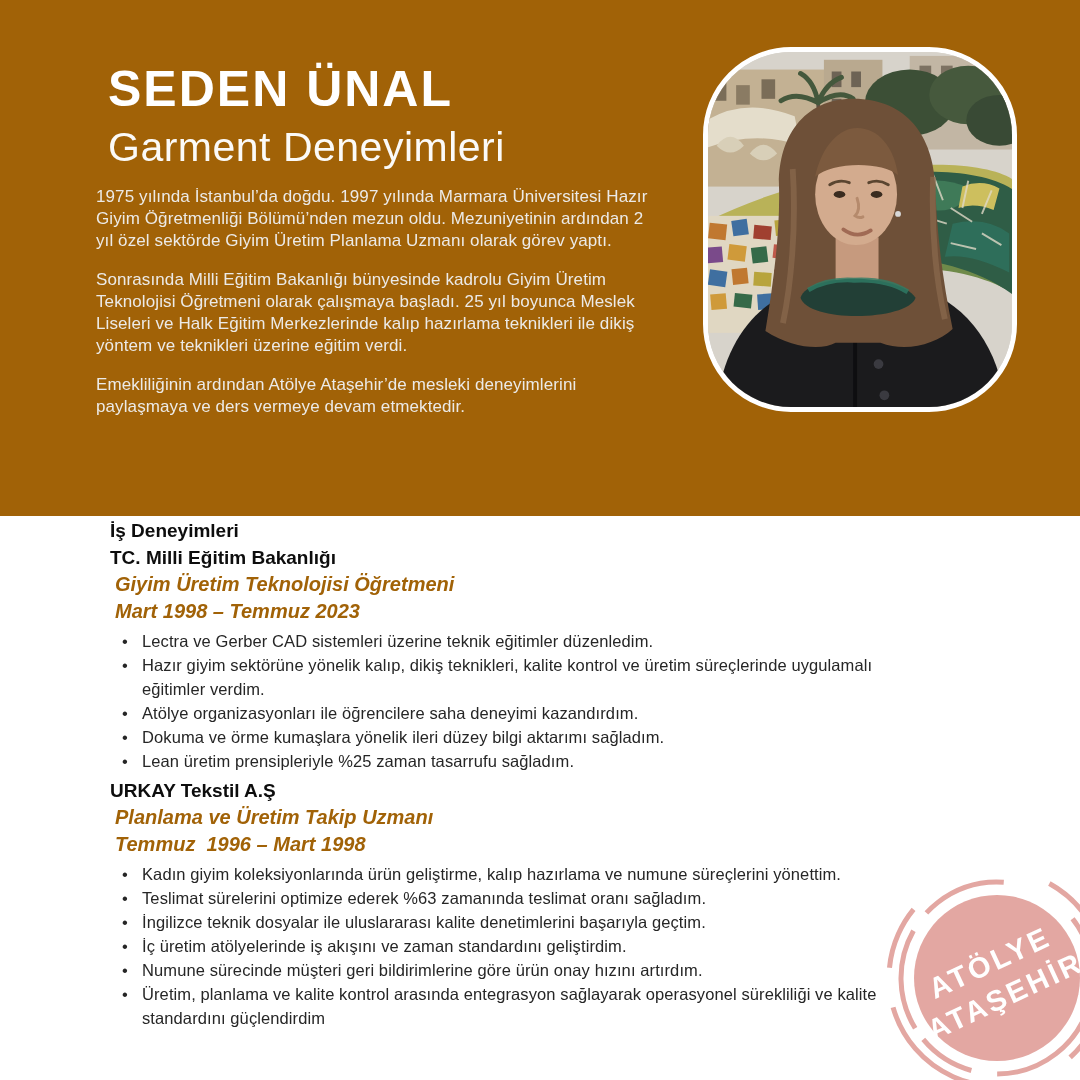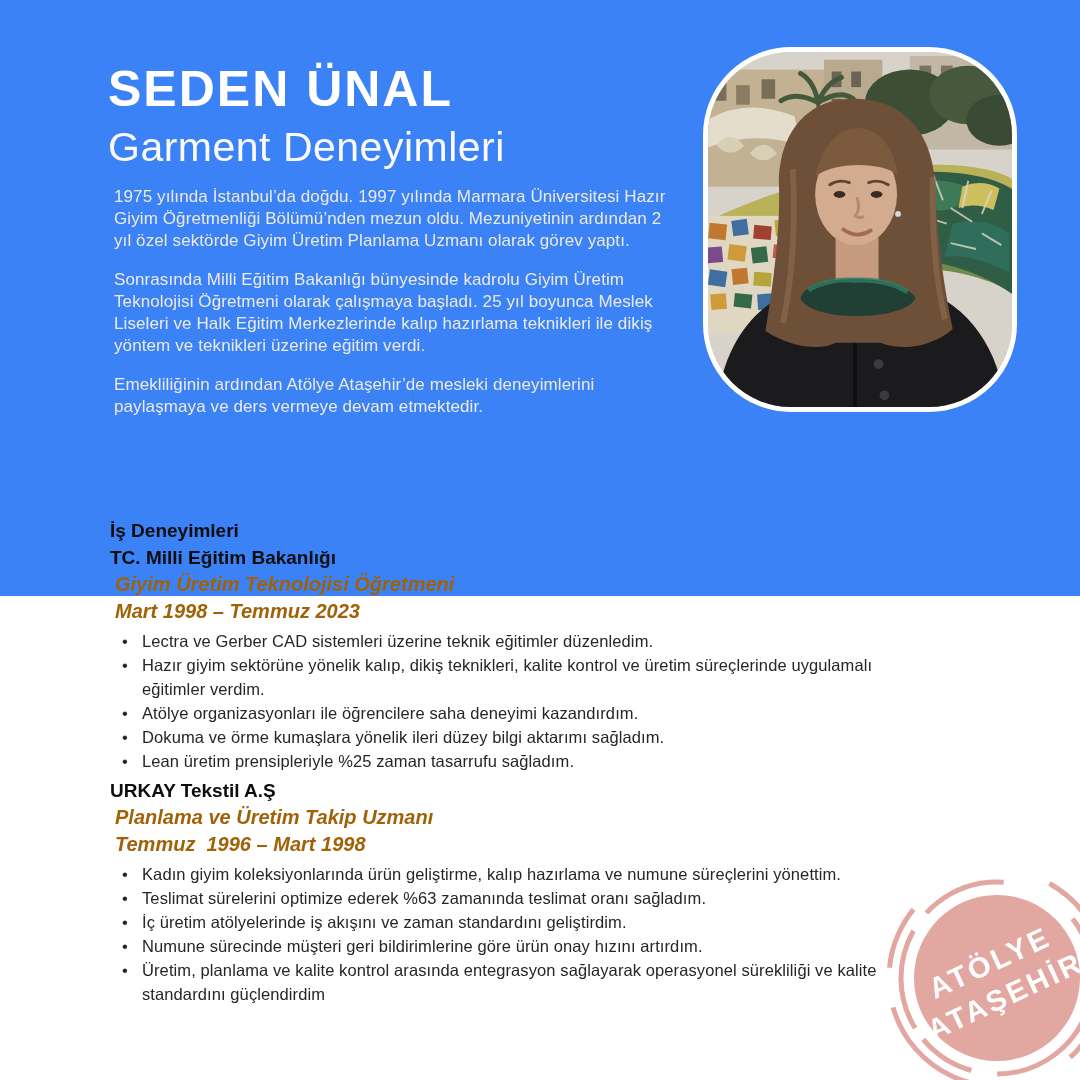--- a/index.html
+++ b/index.html
@@ -5,32 +5,32 @@
   * { margin:0; padding:0; box-sizing:border-box; }
   html,body { width:1080px; height:1080px; }
   body {
     position:relative; overflow:hidden; background:#ffffff;
     font-family:"Liberation Sans", sans-serif;
     -webkit-font-smoothing:antialiased;
   }
   .page { position:absolute; inset:0; width:1080px; height:1080px; overflow:hidden; }
 
   
-  .hero { position:absolute; left:0; top:0; width:1080px; height:596px; background:#3b82f6; }
+  .hero { position:absolute; left:0; top:0; width:1080px; height:516px; background:#a16207; }
   .person-name {
     position:absolute; left:108px; top:60px;
     font-size:50px; font-weight:900; letter-spacing:2px;
     color:#ffffff; white-space:nowrap;
   }
   .person-title {
     position:absolute; left:108px; top:124px;
     font-size:41px; font-weight:400; letter-spacing:0.5px;
     color:#fbfaf8; white-space:nowrap;
   }
-  .bio { position:absolute; left:114px; top:186px; width:556px; }
+  .bio { position:absolute; left:96px; top:186px; width:556px; }
   .bio p {
     font-size:17px; line-height:22px; color:#eceae7;
     margin-bottom:17px; letter-spacing:0.1px;
   }
 
   
   .photo {
     position:absolute; left:703px; top:47px; width:314px; height:365px;
     border-radius:88px; border:5px solid #ffffff; overflow:hidden;
     background:#d7d3cb;
@@ -176,20 +176,21 @@
       </ul>
     </div>
 
     <div class="job">
       <div class="job-company">URKAY Tekstil A.Ş</div>
       <div class="job-role">Planlama ve Üretim Takip Uzmanı</div>
       <div class="job-dates">Temmuz  1996 – Mart 1998</div>
       <ul class="bullets">
         <li>Kadın giyim koleksiyonlarında ürün geliştirme, kalıp hazırlama ve numune süreçlerini yönettim.</li>
         <li>Teslimat sürelerini optimize ederek %63 zamanında teslimat oranı sağladım.</li>
+        <li>İngilizce teknik dosyalar ile uluslararası kalite denetimlerini başarıyla geçtim.</li>
         <li>İç üretim atölyelerinde iş akışını ve zaman standardını geliştirdim.</li>
         <li>Numune sürecinde müşteri geri bildirimlerine göre ürün onay hızını artırdım.</li>
         <li>Üretim, planlama ve kalite kontrol arasında entegrasyon sağlayarak operasyonel sürekliliği ve kalite standardını güçlendirdim</li>
       </ul>
     </div>
   </section>
 
   <div class="stamp">
     <svg viewBox="0 0 300 300">
 

